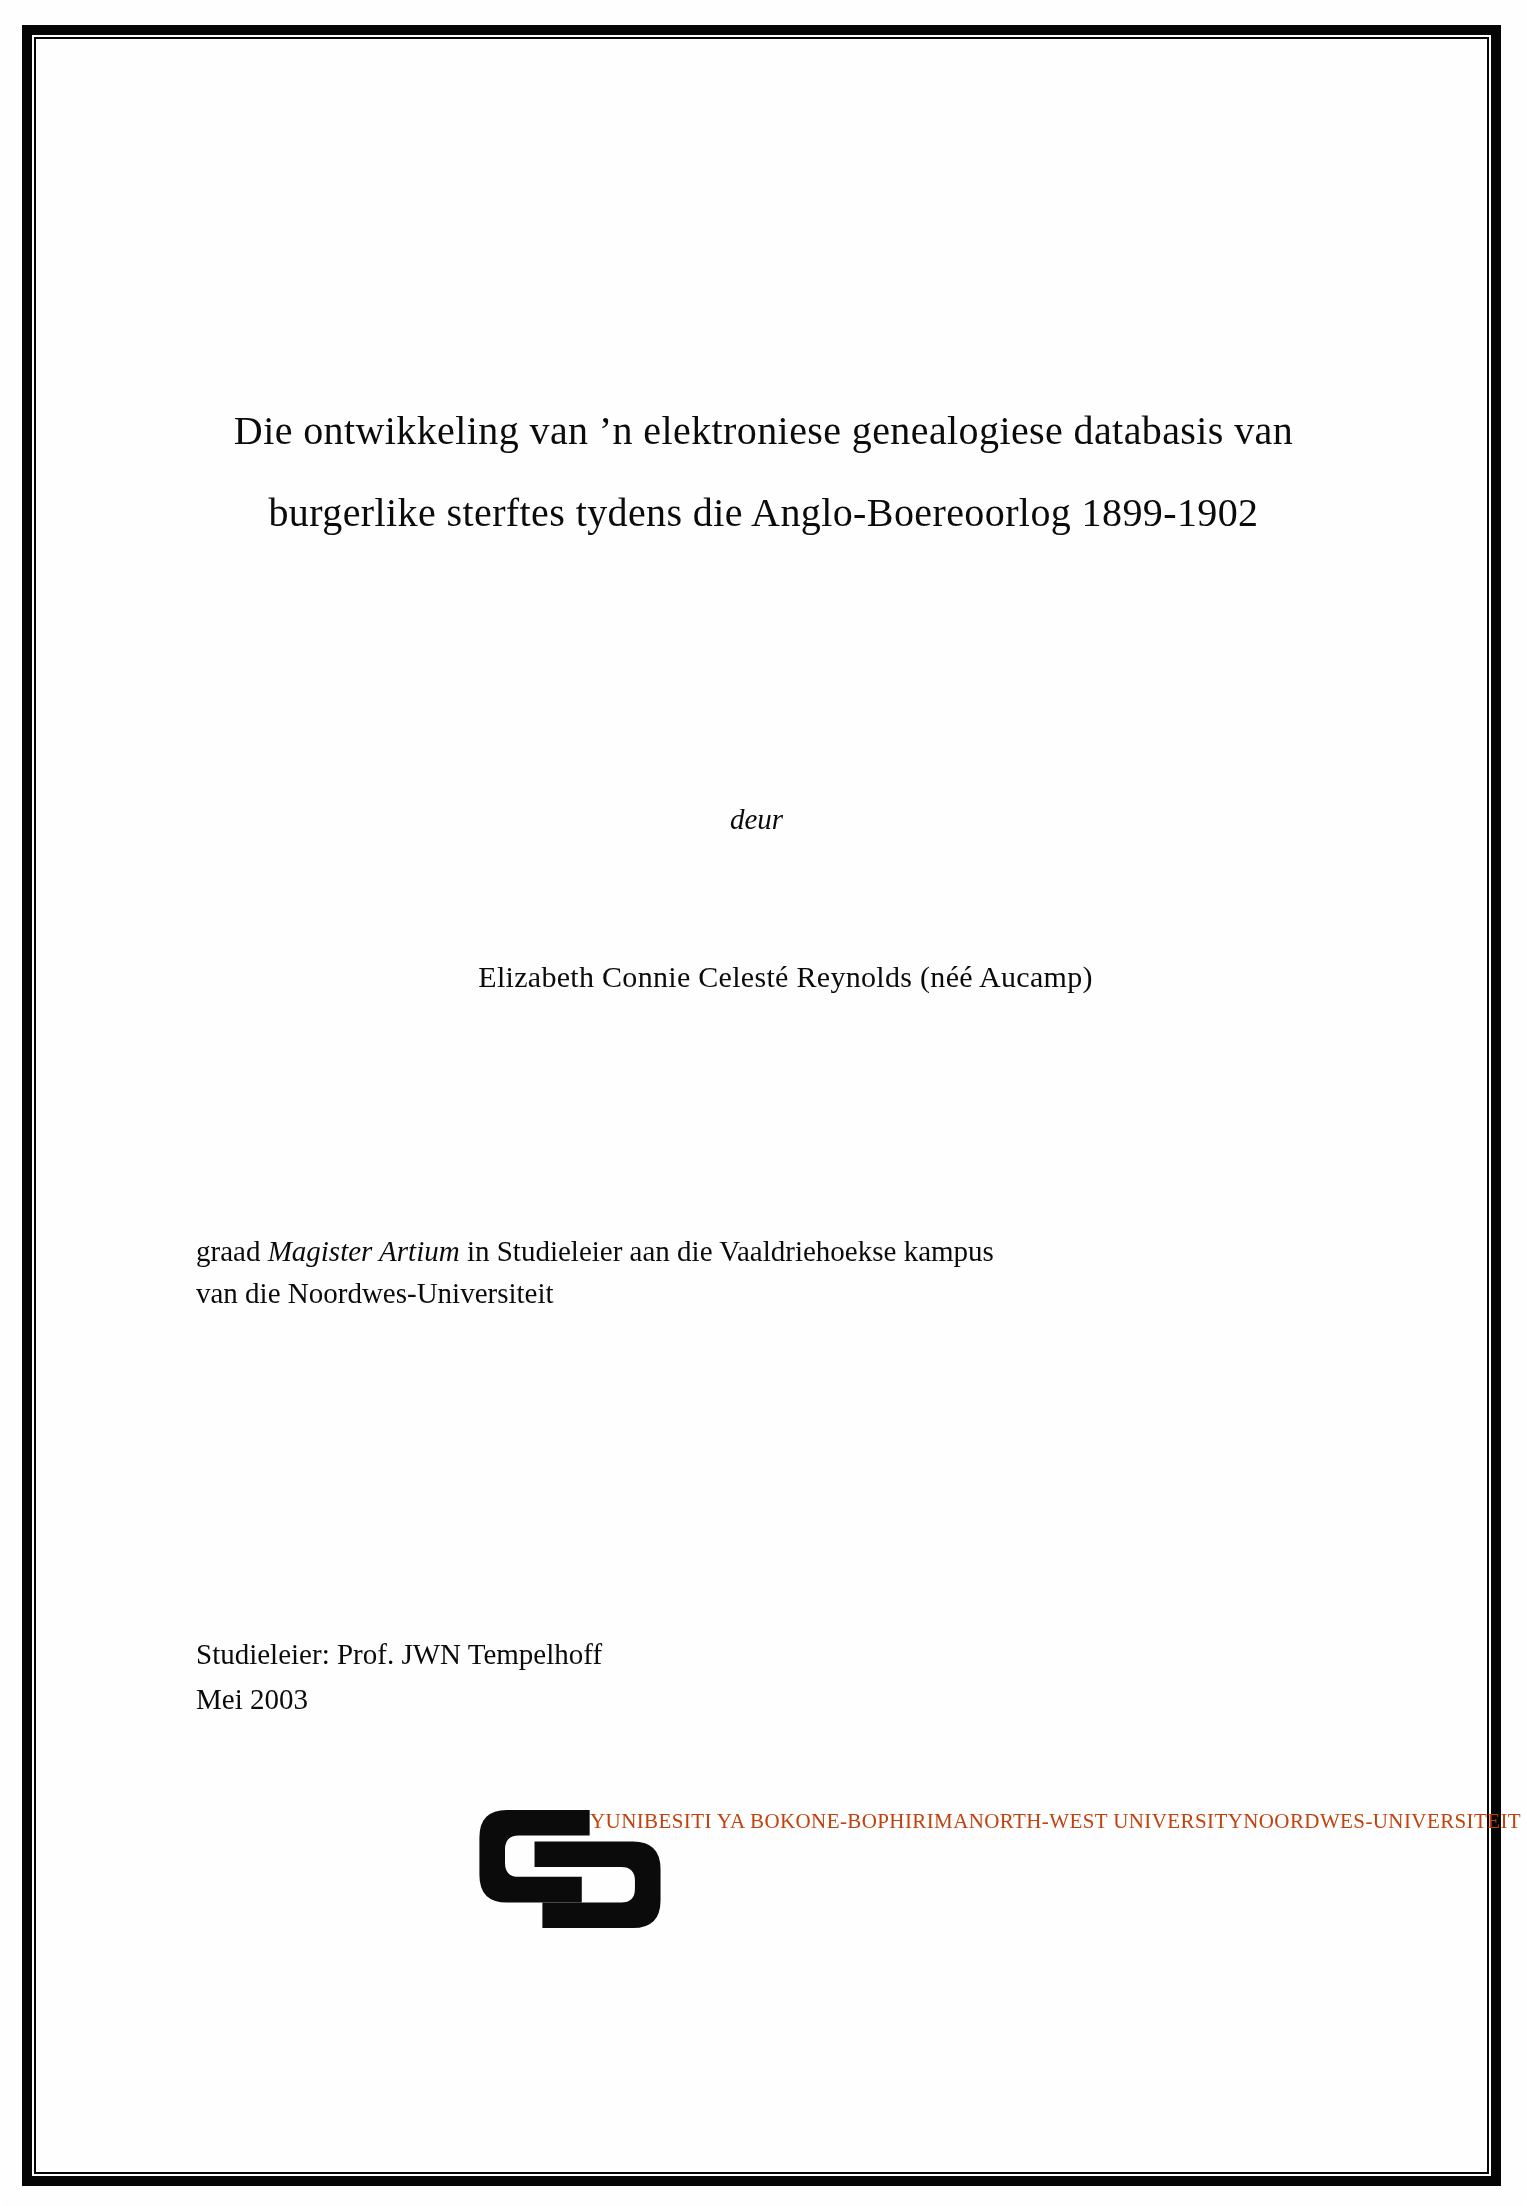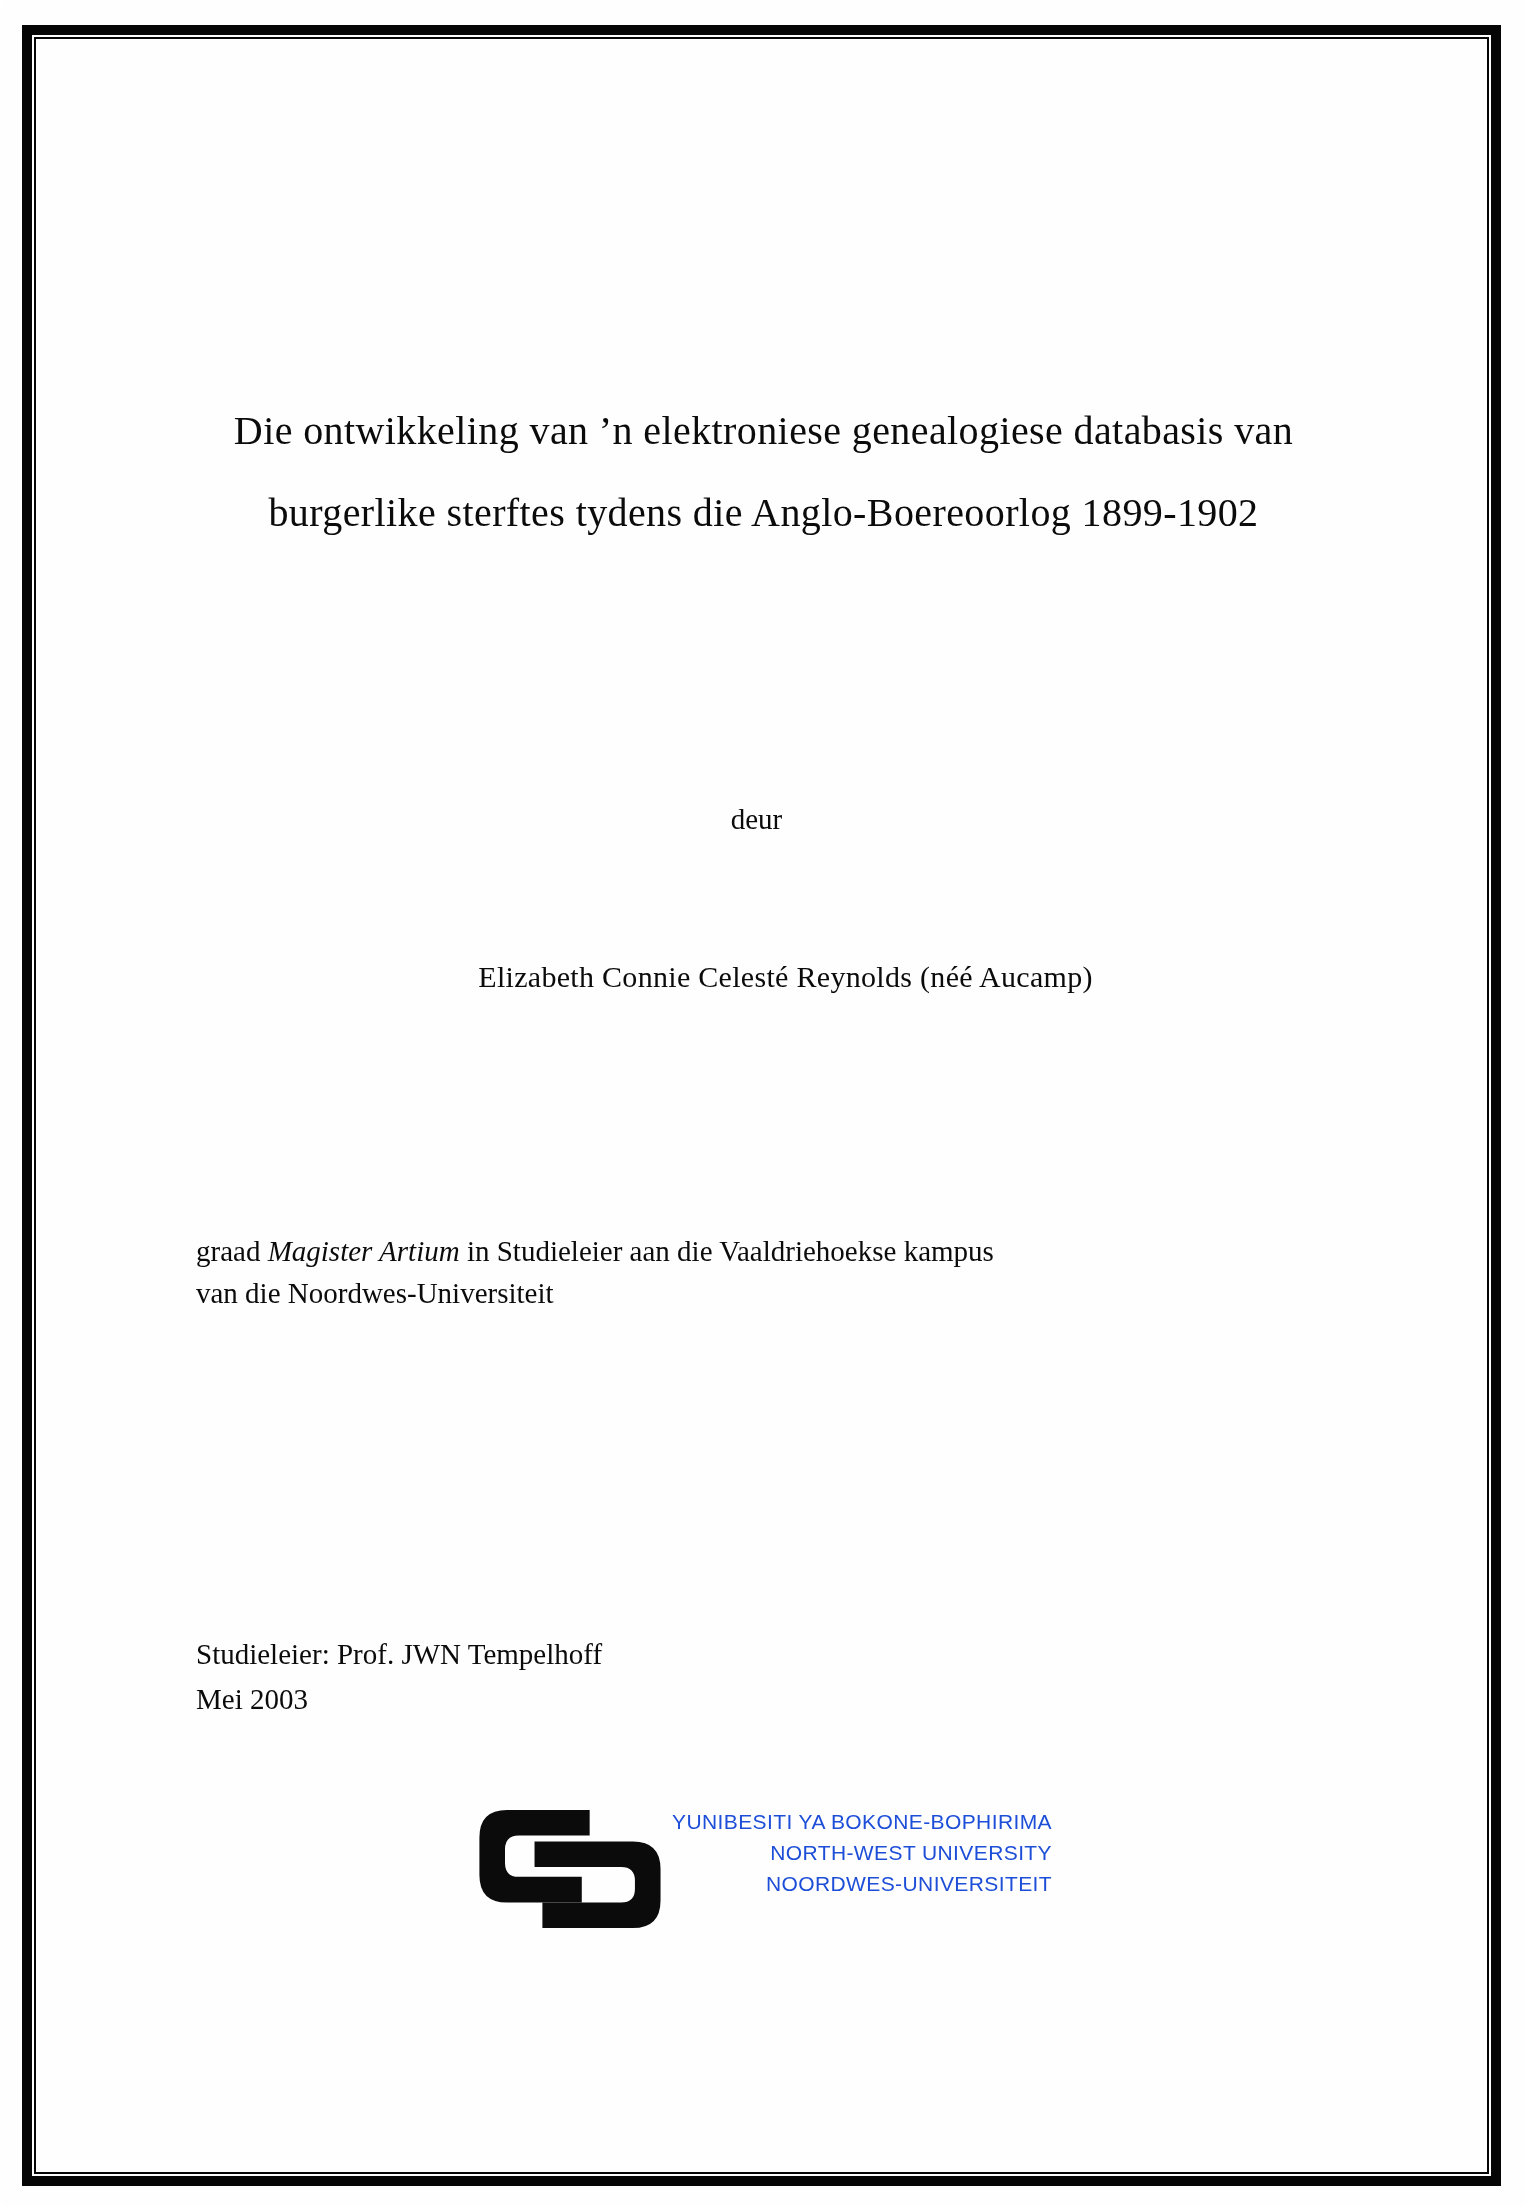--- a/index.html
+++ b/index.html
@@ -41,20 +41,21 @@
     line-height: 82px;
     letter-spacing: 0.4px;
   }
   .byline {
     position: absolute;
     top: 803px;
     left: 0;
     right: 14px;
     text-align: center;
     font-size: 29px;
+    font-style: italic;
   }
   .author-line {
     position: absolute;
     top: 960px;
     left: 0;
     right: 0;
     text-align: center;
     font-size: 30px;
     letter-spacing: 0.3px;
     margin-left: 44px;
@@ -96,27 +97,27 @@
     top: 2px;
     width: 192px;
     height: 126px;
   }
   .logo-text {
     position: absolute;
     left: 118px;
     top: 4px;
     width: 462px;
     display: flex;
-    flex-direction: column;
+    flex-direction: row;
     align-items: flex-end;
-    font-family: Liberation Sans, sans-serif;
+    font-family: Liberation Serif, serif;
     font-size: 21px;
     line-height: 31px;
     letter-spacing: 0.4px;
-    color: #1d4ed8;
+    color: #c2410c;
     white-space: nowrap;
   }
 </style>
 </head>
 <body>
 
 <div class="page">
 
   <div class="frame-outer">
     <div class="frame-inner"></div>

